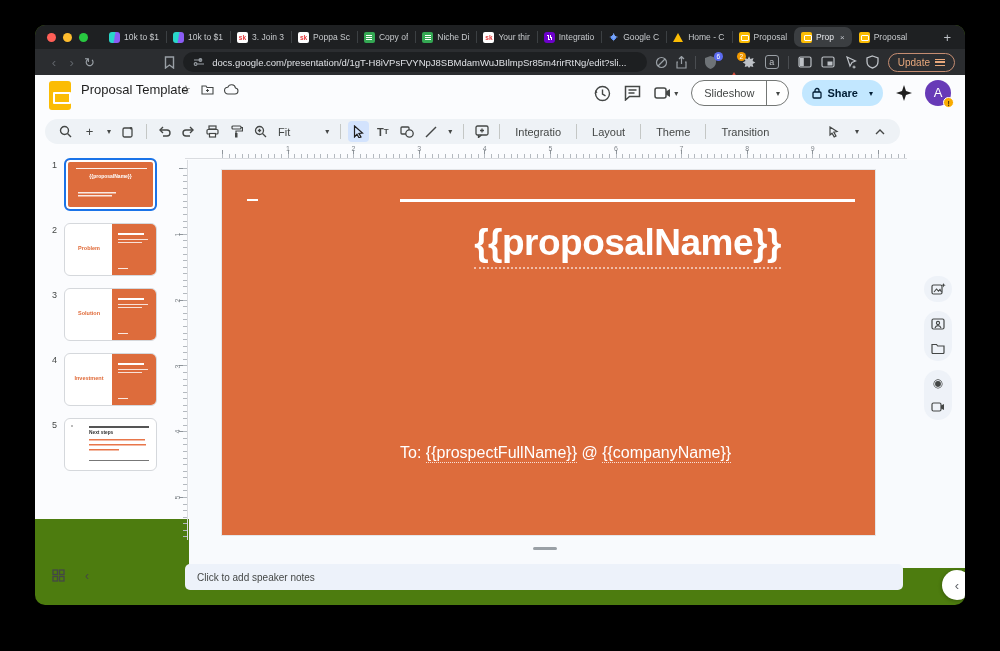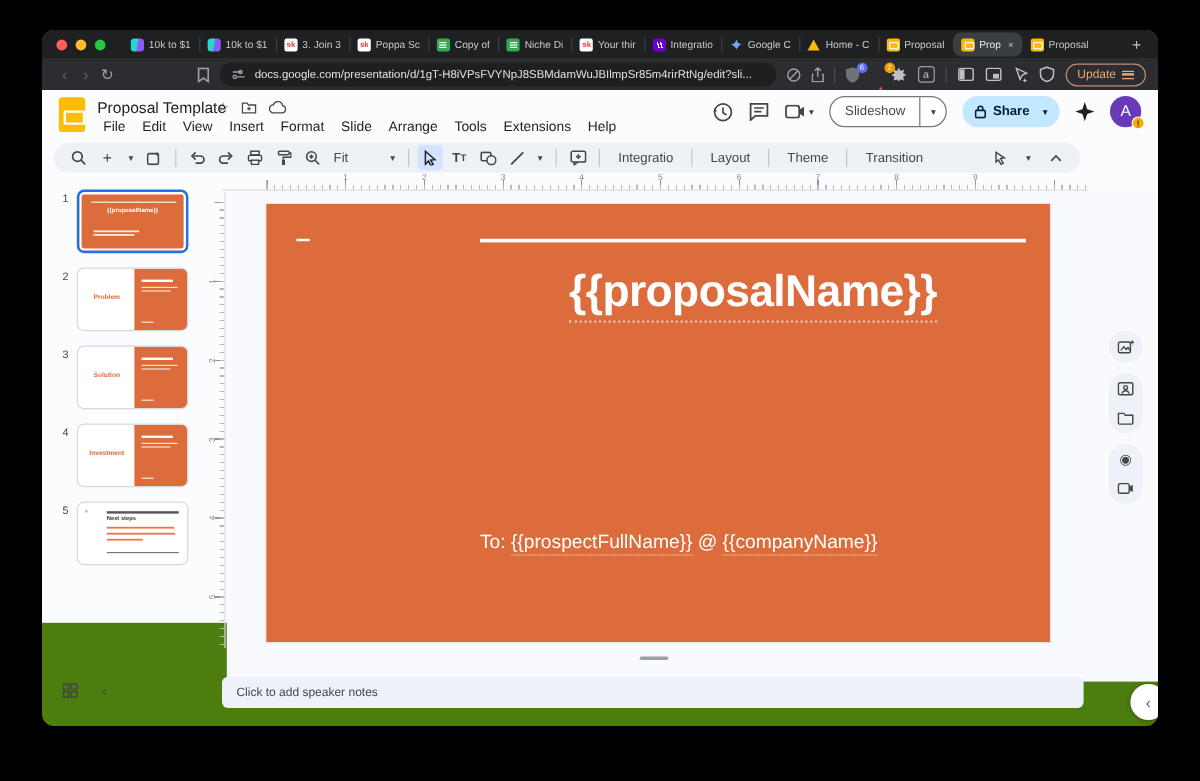--- a/index.html
+++ b/index.html
@@ -343,42 +343,20 @@
               <path d="M1 2h4l1 1.5h6V10H1z" fill="none" stroke="#444746" stroke-width="1.1"></path>
               <path d="M6.5 5v3M5 6.5h3" stroke="#444746" stroke-width="1.1"></path>
             </svg>
         </span>
         <span>
           <svg width="15" height="11" viewBox="0 0 15 11">
               <path d="M4 10h7a3 3 0 0 0 .5-5.95A4 4 0 0 0 3.8 3.3 2.8 2.8 0 0 0 4 10z" fill="none" stroke="#444746" stroke-width="1.1"></path>
             </svg>
         </span>
       </div>
-      <div class="menus">
-
-          <span class="menu-item">File</span>
-
-          <span class="menu-item">Edit</span>
-
-          <span class="menu-item">View</span>
-
-          <span class="menu-item">Insert</span>
-
-          <span class="menu-item">Format</span>
-
-          <span class="menu-item">Slide</span>
-
-          <span class="menu-item">Arrange</span>
-
-          <span class="menu-item">Tools</span>
-
-          <span class="menu-item">Extensions</span>
-
-          <span class="menu-item">Help</span>
-        </div>
       <div class="hdr-right">
         <span>
           <svg width="17" height="17" viewBox="0 0 17 17">
               <circle cx="8.5" cy="8.5" r="7" fill="none" stroke="#444746" stroke-width="1.4"></circle>
               <path d="M8.5 4.5V9l3 1.8" fill="none" stroke="#444746" stroke-width="1.4"></path>
               <path d="M1.5 5l-1 3.5 3-1" fill="#444746"></path>
             </svg>
         </span>
         <span>
           <svg width="17" height="16" viewBox="0 0 17 16">

